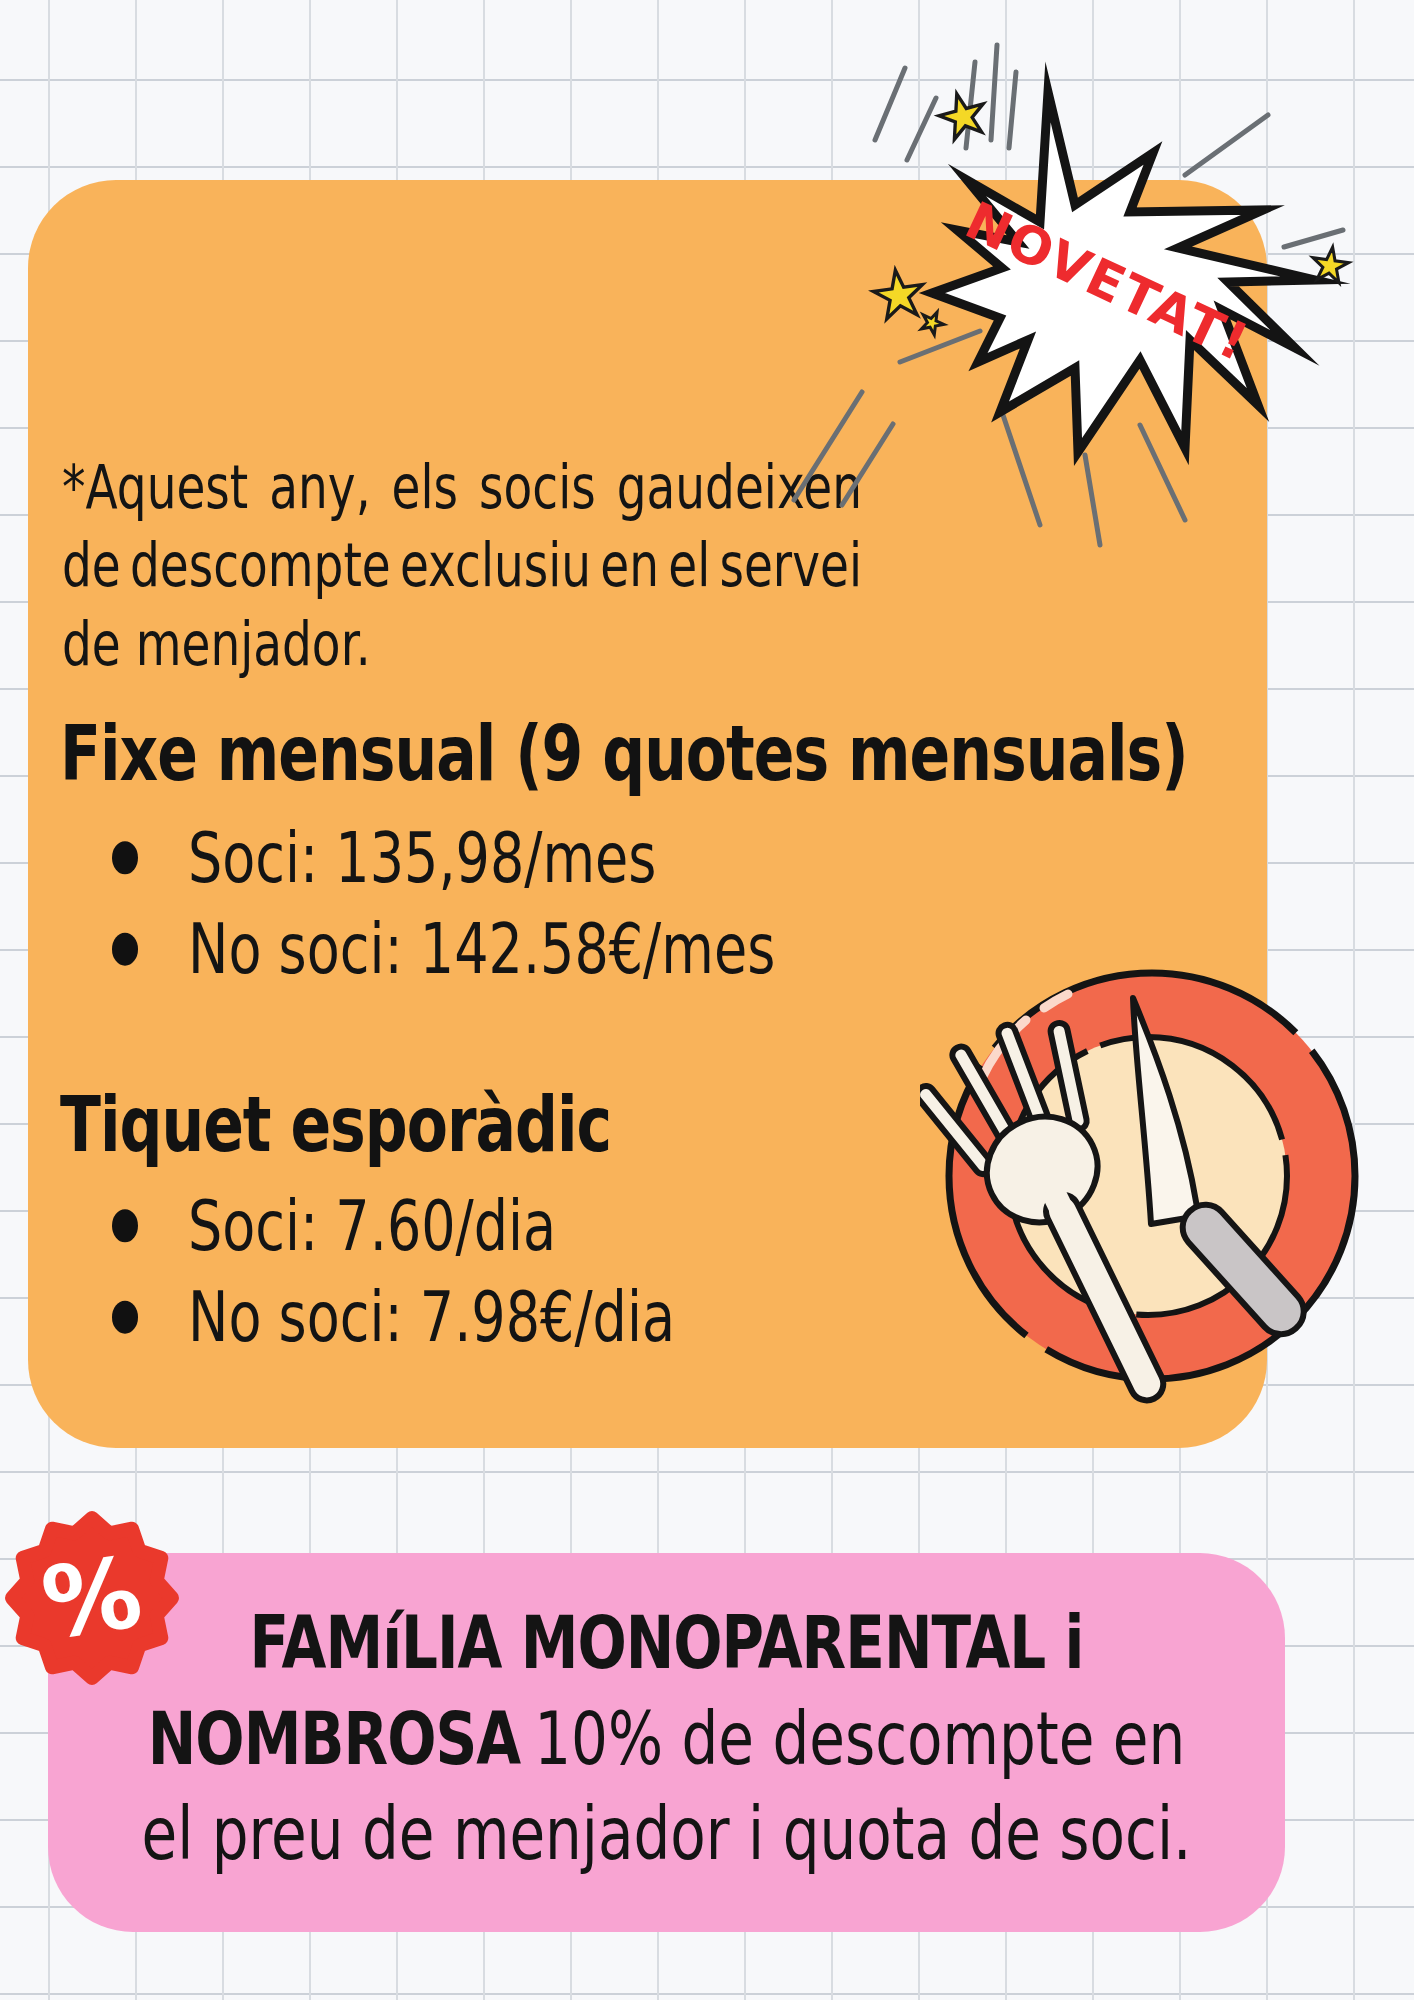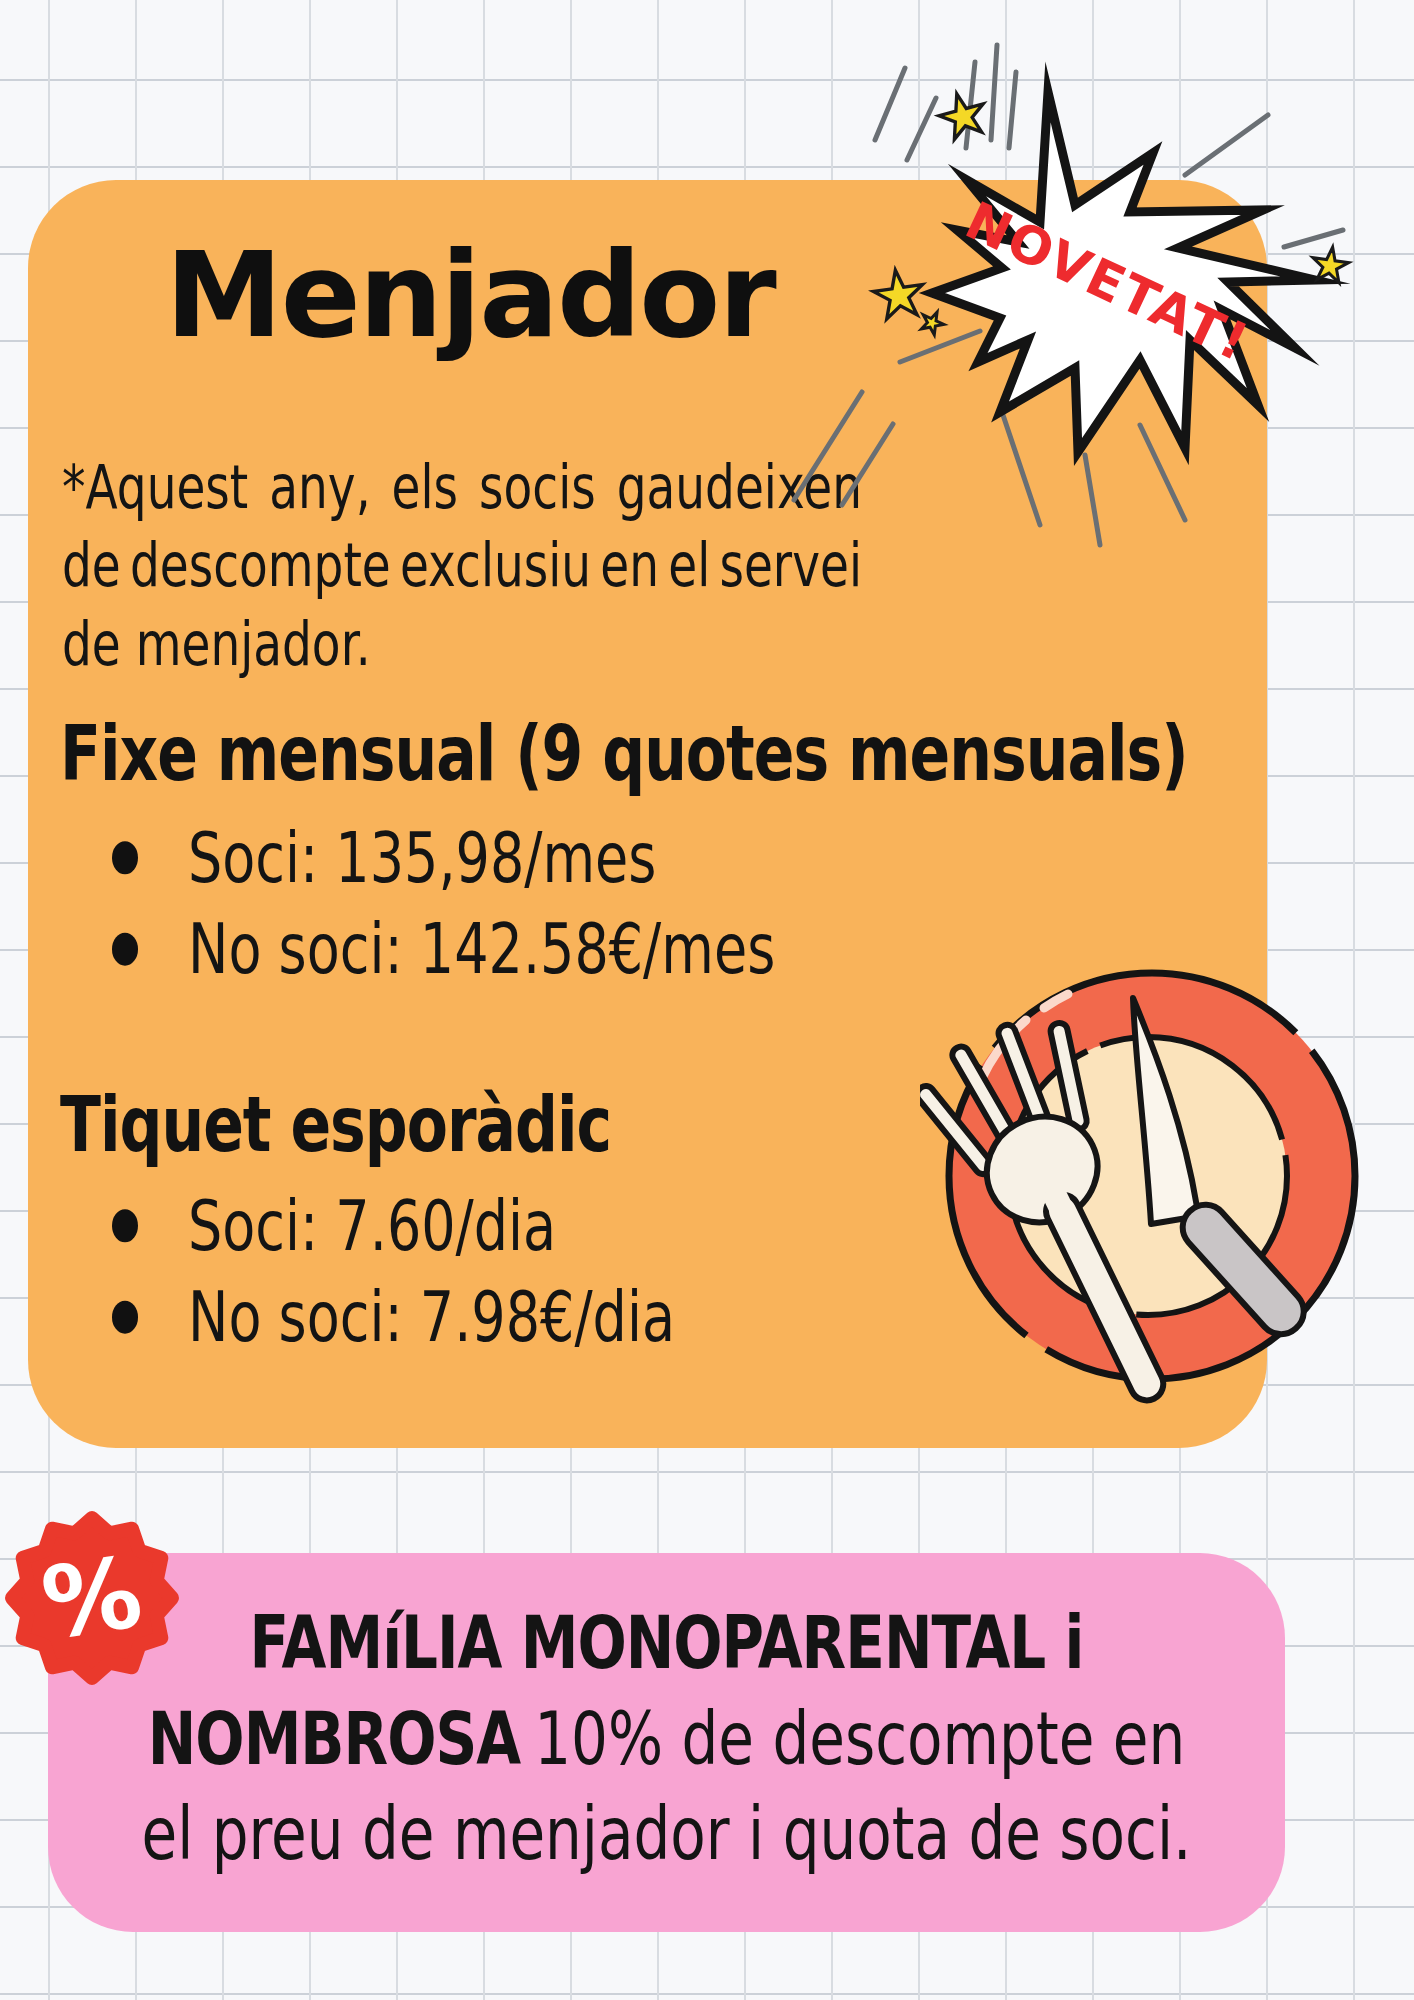--- a/index.html
+++ b/index.html
@@ -63,21 +63,20 @@
     font-weight:bold;font-size:52px;letter-spacing:2px;
   }
 </style>
 </head>
 <body>
 
 <div class="stage">
 
   <div class="card"></div>
 
-  <div class="title">Menjador</div>
 
   <div class="para tall">
       <div class="line j">
         <span>*Aquest</span>
         <span>any,</span>
         <span>els</span>
         <span>socis</span>
         <span>gaudeixen</span>
       </div>
       <div class="line j">

